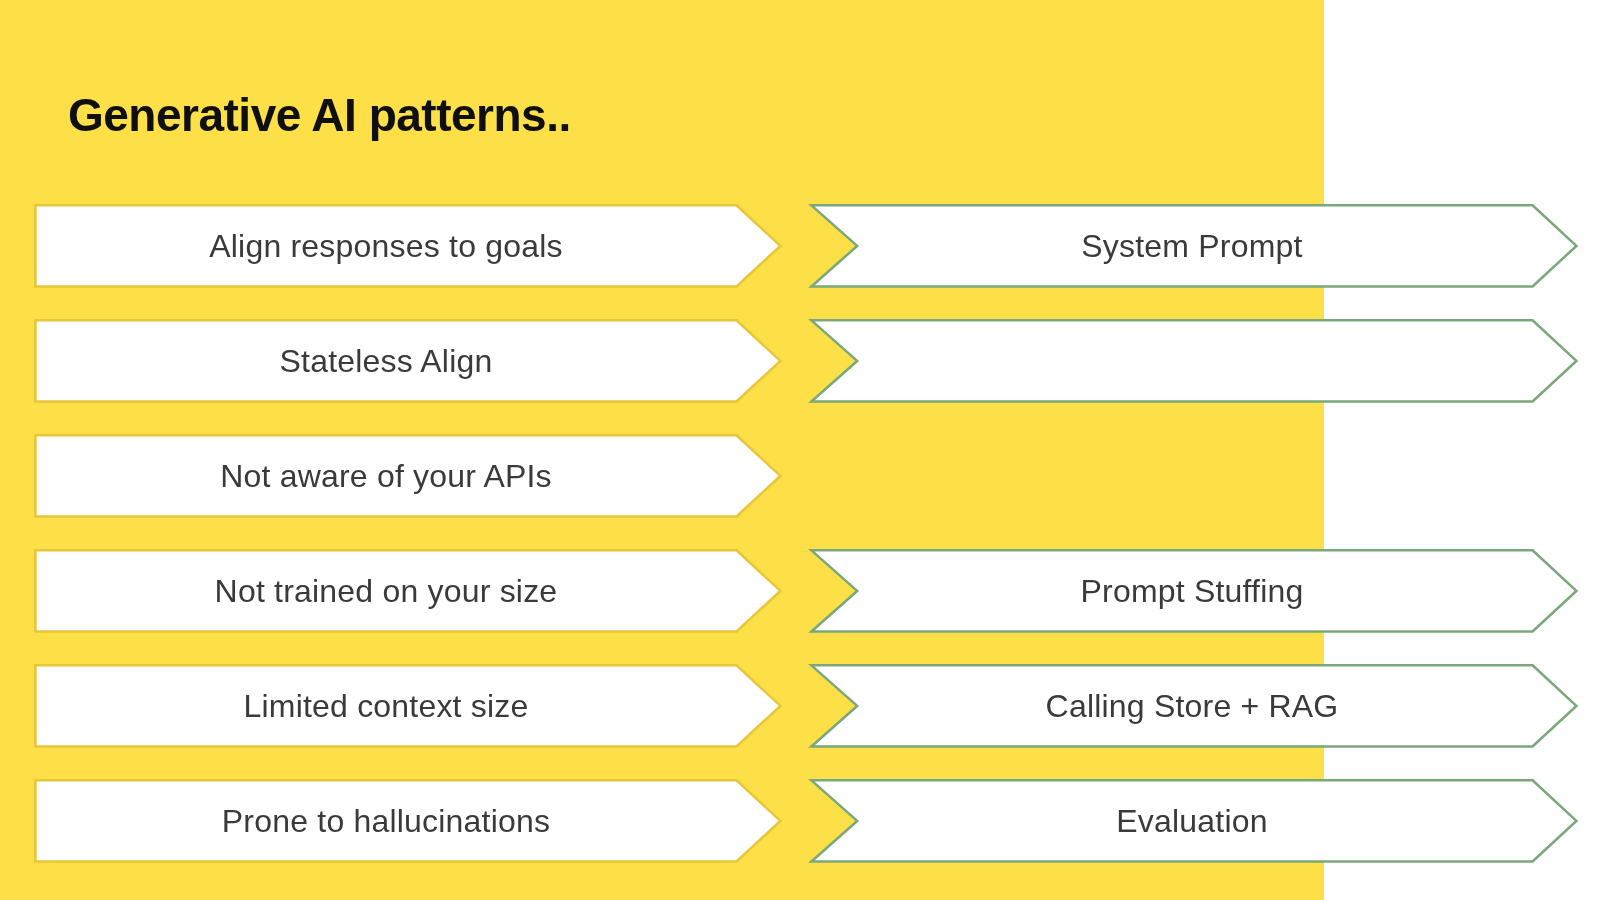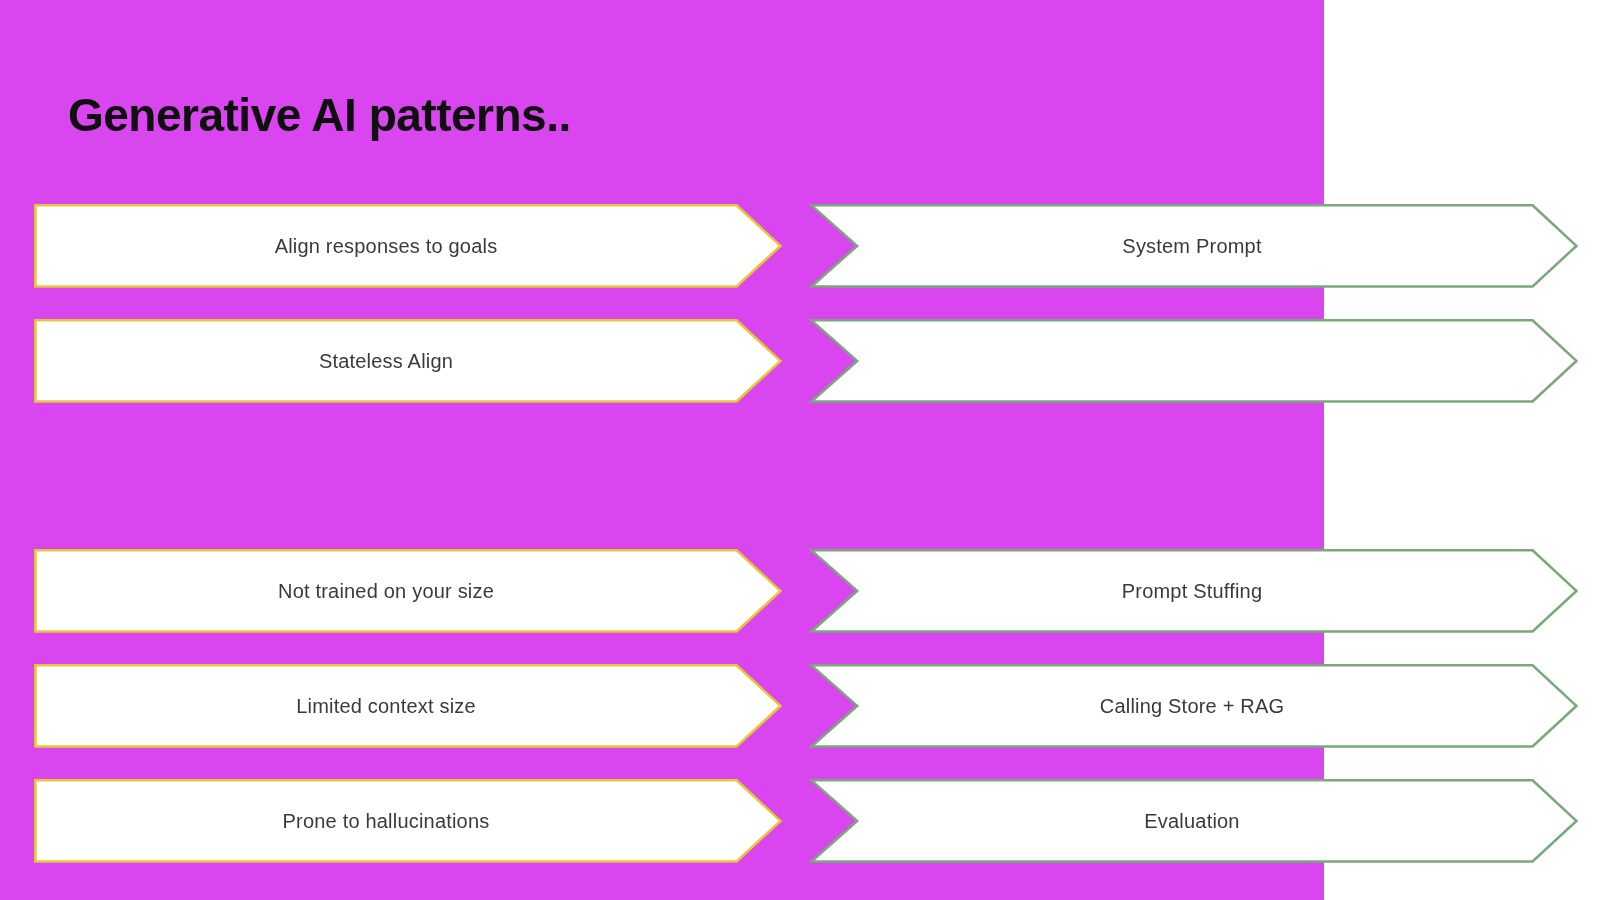--- a/index.html
+++ b/index.html
@@ -13,21 +13,21 @@
     height: 900px;
     overflow: hidden;
     font-family: "Liberation Sans", sans-serif;
     -webkit-font-smoothing: antialiased;
   }
 
   #slide {
     position: relative;
     width: 1324px;
     height: 900px;
-    background: #d946ef;
+    background: #fde047;
   }
 
   
   #slide-title {
     position: absolute;
     left: 68px;
     top: 90px;
     font-size: 46px;
     font-weight: bold;
     color: #0f0f0f;
@@ -61,21 +61,21 @@
     height: 100%;
     overflow: visible;
   }
   .chev .chev-label {
     position: absolute;
     top: 0;
     height: 84px;
     display: flex;
     align-items: center;
     justify-content: center;
-    font-size: 20px;
+    font-size: 32px;
     color: #3a3a3a;
     letter-spacing: 0.2px;
     white-space: nowrap;
     pointer-events: none;
   }
 
   
   .chev-problem {
     left: 34px;
     width: 748px;
@@ -132,20 +132,26 @@
           </svg>
           <div class="chev-label">Stateless Align</div>
         </div>
         <div class="chev chev-solution">
           <svg viewBox="0 0 771 87" preserveAspectRatio="none">
             <polygon class="shape-outline outline-green" points="0,0 724,0 768,42 724,84 0,84 46,42" transform="translate(1.4,1.4)"></polygon>
           </svg>
         </div>
       </div>
       <div class="pattern-row">
+        <div class="chev chev-problem">
+          <svg viewBox="0 0 751 87" preserveAspectRatio="none">
+            <polygon class="shape-outline outline-yellow" points="0,0 704,0 748,42 704,84 0,84" transform="translate(1.4,1.4)"></polygon>
+          </svg>
+          <div class="chev-label">Not aware of your APIs</div>
+        </div>
       </div>
       <div class="pattern-row">
         <div class="chev chev-problem">
           <svg viewBox="0 0 751 87" preserveAspectRatio="none">
             <polygon class="shape-outline outline-yellow" points="0,0 704,0 748,42 704,84 0,84" transform="translate(1.4,1.4)"></polygon>
           </svg>
           <div class="chev-label">Not trained on your size</div>
         </div>
         <div class="chev chev-solution">
           <svg viewBox="0 0 771 87" preserveAspectRatio="none">

